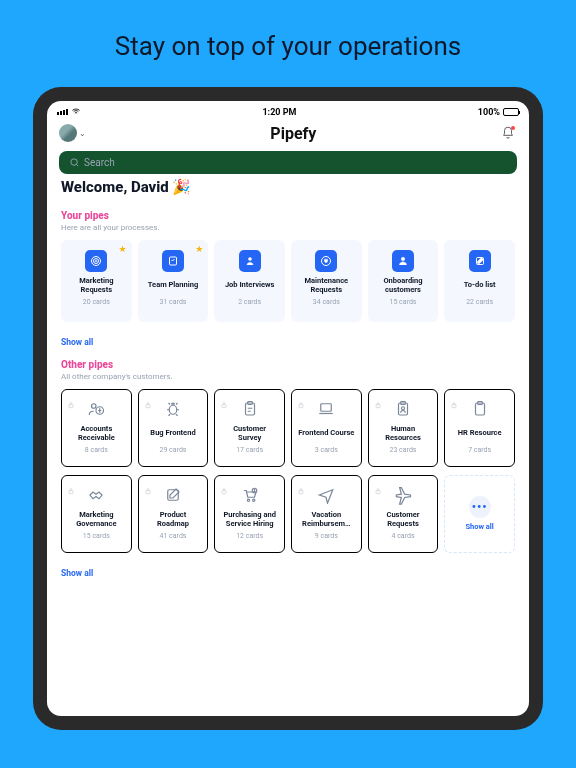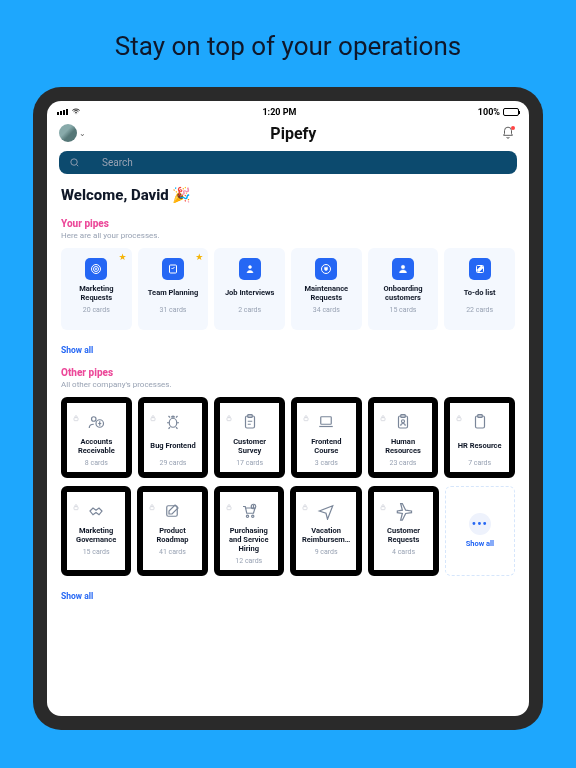--- a/index.html
+++ b/index.html
@@ -64,27 +64,27 @@
     background: linear-gradient(135deg,#8aa 40%,#577 60%);
     display:inline-block;
   }
   .avatar-wrap { display:flex; align-items:center; gap:2px; font-size:8px; color:#666;}
   .nav-title { font-size: 16px; font-weight: 700; color:#111; }
   .bell { width:16px;height:16px; position:relative; }
   .bell svg { width:14px;height:14px; stroke:#555; stroke-width:1.6; fill:none; }
   .bell-dot { position:absolute; top:1px; right:2px; width:4px;height:4px;border-radius:50%;background:#f44; }
   
   .search {
-    margin: 2px 12px 8px;
-    background: #0c4a6e;
+    margin: 2px 12px 0;
+    background: #14532d;
     border-radius: 8px;
     display: flex;
     align-items: center;
     padding: 6px 10px;
-    gap: 22px;
+    gap: 4px;
     color: #98a2b3;
     font-size: 10px;
   }
   .search svg { width:11px;height:11px; stroke:#98a2b3; stroke-width:2; fill:none; }
   .body { padding: 4px 14px; }
   .welcome { font-size: 15px; font-weight: 800; color:#101828; margin-bottom: 14px; }
   .section-title { font-size: 10px; font-weight: 800; color:#ec4899; }
   .section-sub { font-size: 8px; color:#98a2b3; margin-top:2px; margin-bottom:8px; }
   .row {
     display: grid;
@@ -95,21 +95,21 @@
   .card-blue {
     background: #f4f8fe;
     border-radius: 6px;
     padding: 8px 4px 6px;
     display:flex; flex-direction:column; align-items:center;
     position:relative;
     min-height: 82px;
   }
   .card-white {
     background: #fff;
-    border: 6px solid #000000;
+    border: 1px solid #000000;
     border-radius: 6px;
     padding: 6px 4px 5px;
     display:flex; flex-direction:column; align-items:center;
     position:relative;
     min-height: 78px;
   }
   .card-ghost {
     border: 1px dashed #d6e6fb;
     border-radius: 6px;
     display:flex; flex-direction:column; align-items:center; justify-content:center;
@@ -279,21 +279,21 @@
               </svg>
             </span>
         <div class="card-title">To-do list</div>
         <div class="card-sub">22 cards</div>
       </div>
     </div>
     <a class="show-all">Show all</a>
 
     
     <div class="section-title">Other pipes</div>
-    <div class="section-sub">All other company's processes.</div>
+    <div class="section-sub">All other company's customers.</div>
 
     <div class="row">
       <div class="card-white">
         <span class="lock"><svg viewBox="0 0 24 24">
                 <rect x="6" y="11" width="12" height="9" rx="2"></rect>
                 <path d="M9 11V8a3 3 0 0 1 6 0v3"></path>
               </svg></span>
         <span class="ic ic-line">
               <svg viewBox="0 0 24 24">
                 <circle cx="9" cy="8" r="3"></circle>

